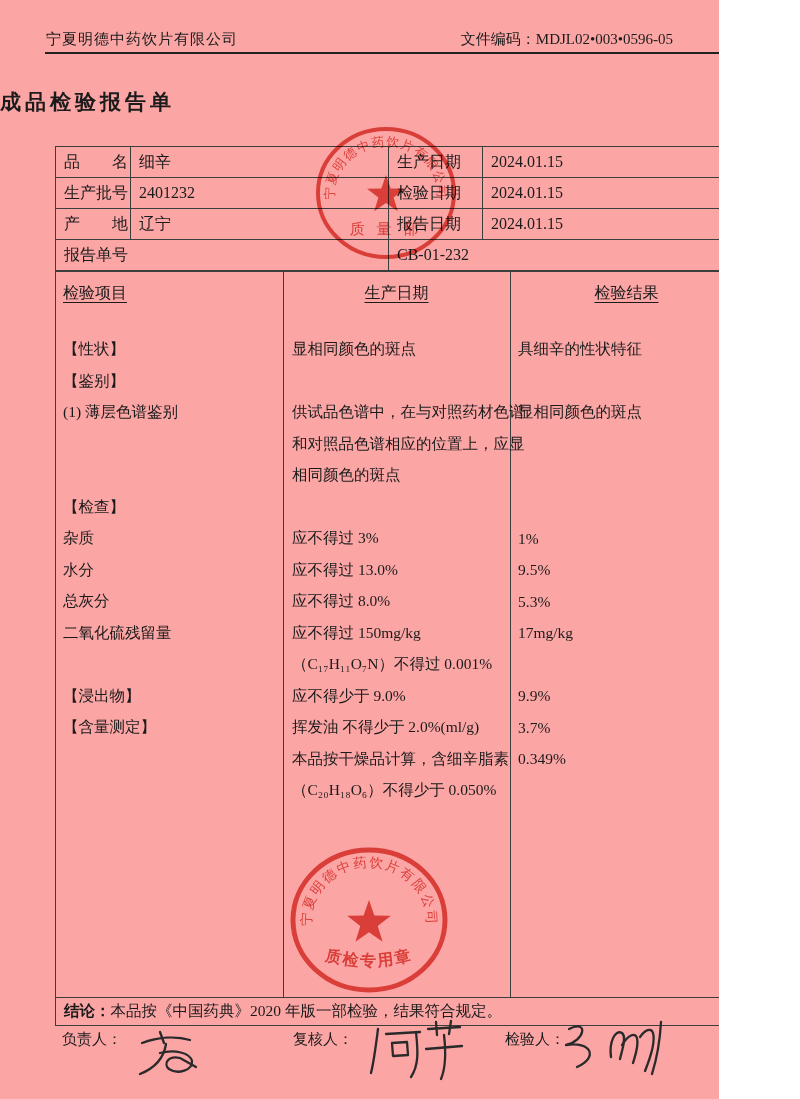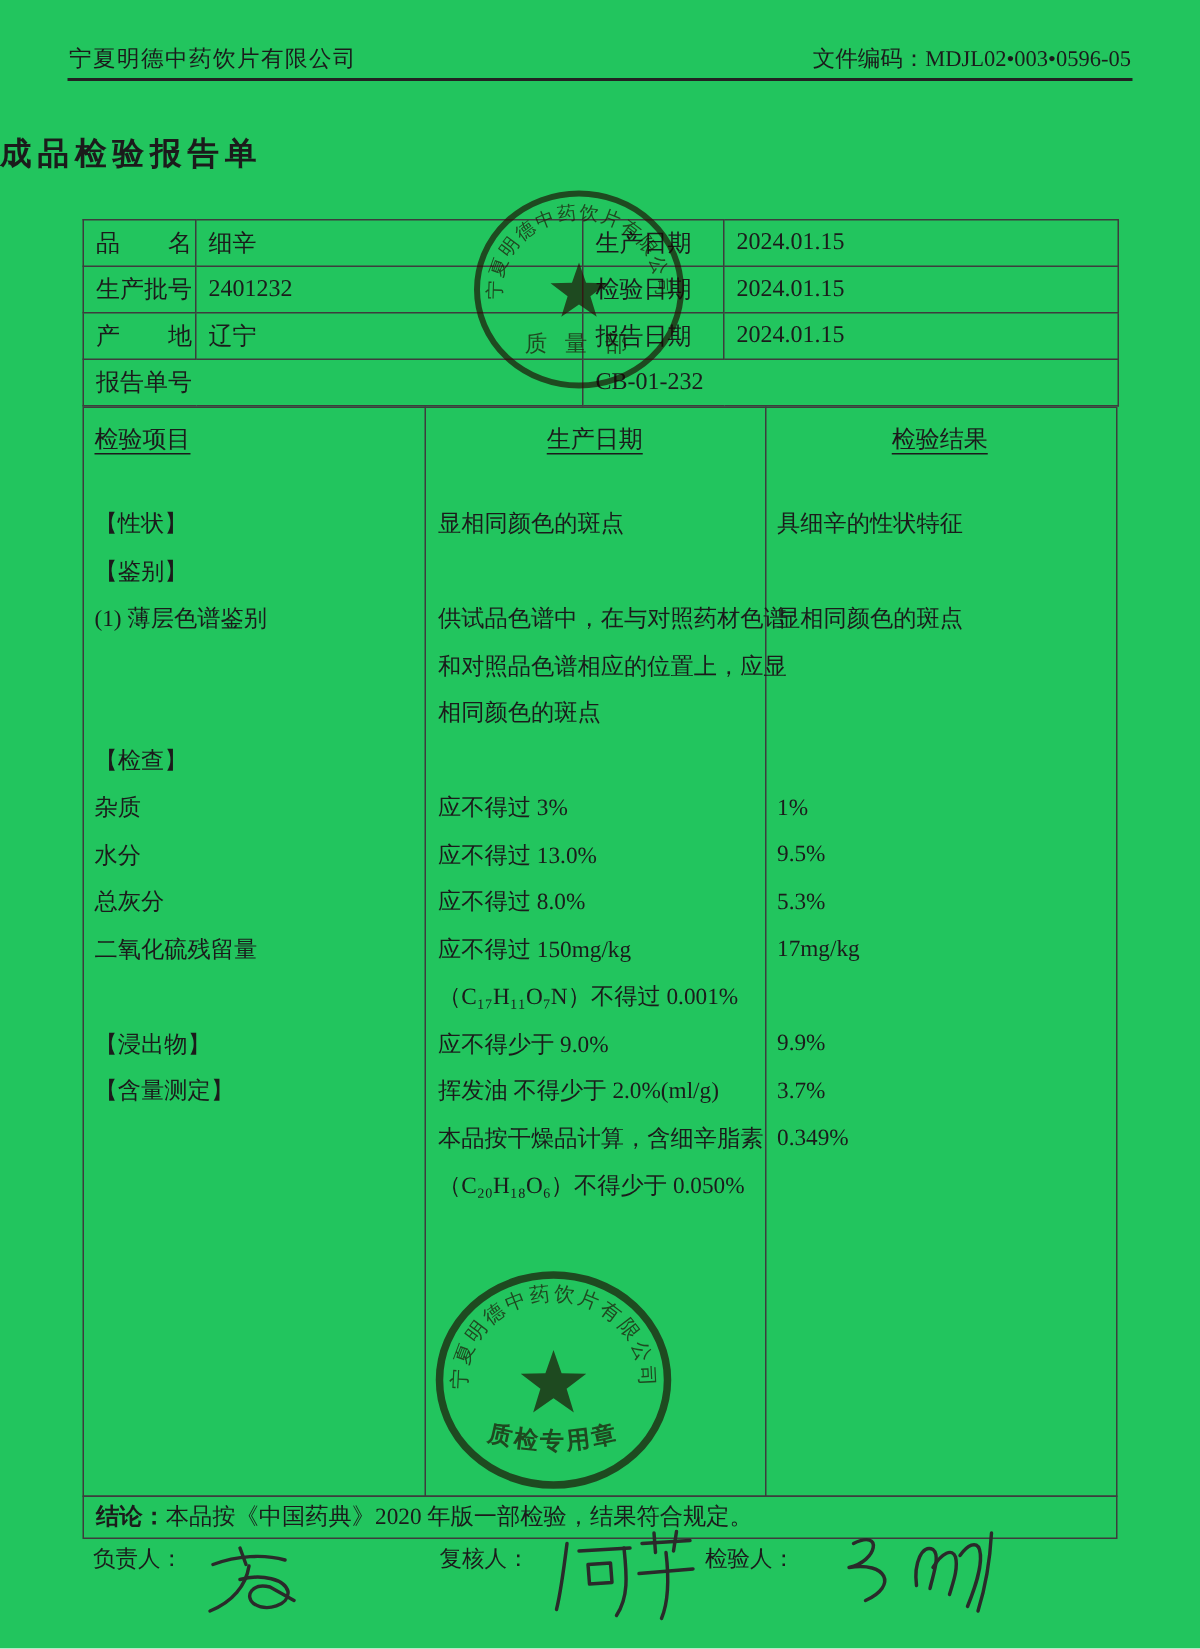--- a/index.html
+++ b/index.html
@@ -1,17 +1,17 @@
 <!DOCTYPE html>
 <html><head>
 <meta charset="utf-8">
 <style>
   html,body{margin:0;padding:0;background:#fff;}
   .page{
-    position:relative;width:800px;height:1099px;background:#22c55e;
+    position:relative;width:719px;height:1099px;background:#fca5a5;
     font-family:"Liberation Serif","DejaVu Serif",serif;
     color:#1b1b1b;overflow:hidden;
   }
   
   .hdr-company{position:absolute;left:46px;top:30px;font-size:15px;letter-spacing:1px;}
   .hdr-code{position:absolute;right:46px;top:30px;font-size:15px;}
   .hdr-rule{position:absolute;left:45px;top:52px;width:710px;height:2px;background:#222;}
   
   .title{position:absolute;left:0;top:88px;width:800px;
          font-size:21px;font-weight:bold;letter-spacing:4px;}
@@ -31,21 +31,21 @@
   .mrow > span{white-space:nowrap;overflow:visible;}
   .mrow .c1{padding-left:7px;}
   .mrow .c2{padding-left:9px;}
   .mrow .c3{padding-left:8px;}
   
   .conclusion{position:absolute;left:55px;top:997px;width:688px;height:27px;border:1px solid #3d3d3d;
               display:flex;align-items:center;font-size:15.5px;white-space:nowrap;}
   .conclusion .lab{font-weight:bold;padding-left:8px;}
   
   .sig-label{position:absolute;top:1030px;font-size:15px;}
-  .sl1{left:62px;} .sl2{left:293px;} .sl3{left:470px;text-align:right;}
+  .sl1{left:62px;} .sl2{left:293px;} .sl3{left:505px;text-align:right;}
   .sig-svg{position:absolute;}
   .sig-svg path{fill:none;stroke:#2a2a2a;stroke-width:2.3;stroke-linecap:round;stroke-linejoin:round;}
   
   .stamp{position:absolute;mix-blend-mode:multiply;opacity:0.86;pointer-events:none;}
   .stamp text{fill:#d8453a;font-family:"Liberation Serif","DejaVu Serif",serif;}
 </style>
 </head>
 <body>
 
 <div class="page">

